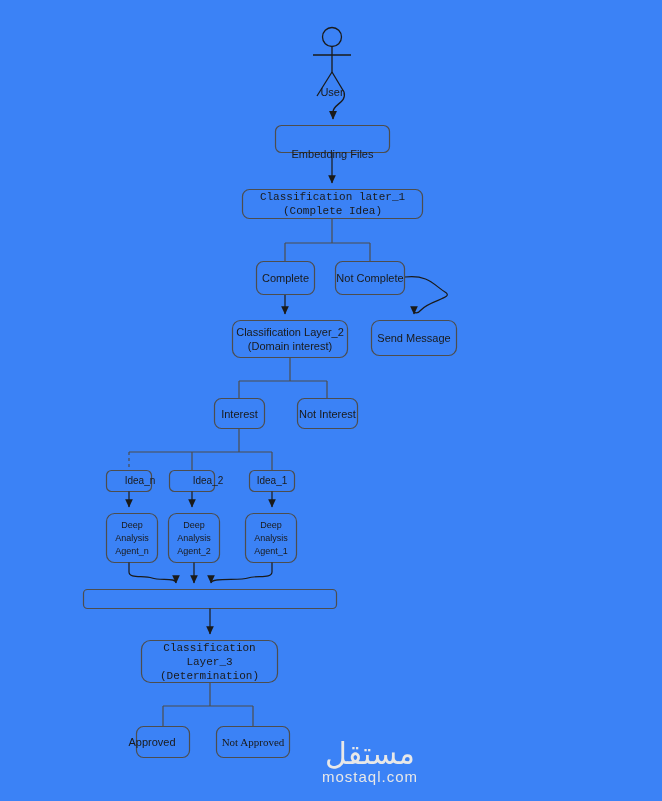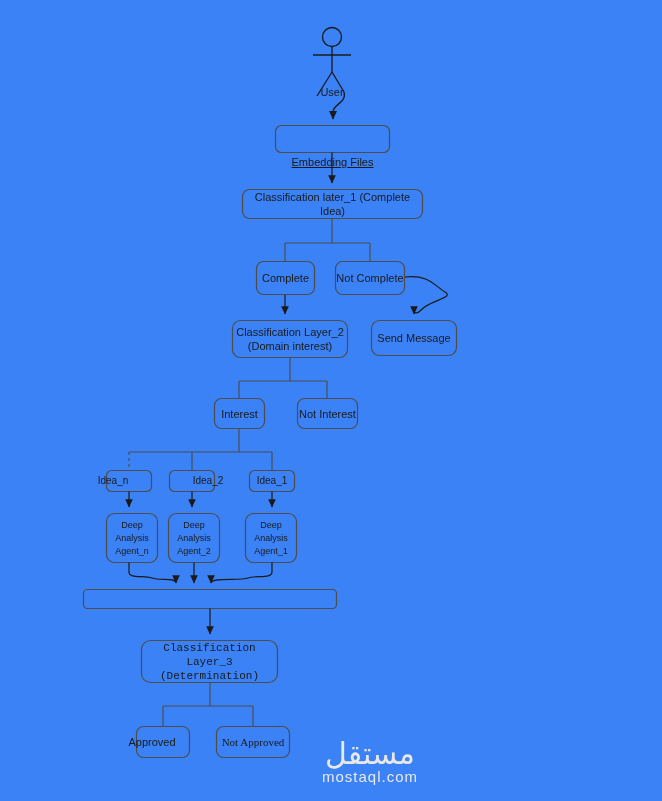--- a/index.html
+++ b/index.html
@@ -149,38 +149,38 @@
 
       <path d="M210,682.5 L210,706"></path>
       <path d="M163,706 L253,706"></path>
       <path d="M163,706 L163,726"></path>
       <path d="M253,706 L253,726"></path>
     </g>
   </svg>
 
   <div class="actor-label" style="left:302px; top:86px; width:60px;">User</div>
 
-  <div class="node-label" style="left:275px; top:140px; width:115px; height:44px;text-decoration:underline;">Embedding Files</div>
-
-  <div class="node-label" style="left:242px; top:189px; width:181px; height:30px;">Classification later_1 (Complete Idea)</div>
+  <div class="node-label" style="left:275px; top:132px; width:115px; height:44px;">Embedding Files</div>
+
+  <div class="node-label" style="left:242px; top:189px; width:181px; height:30px;font-family:Liberation Mono, monospace;">Classification later_1 (Complete Idea)</div>
 
   <div class="node-label" style="left:256px; top:261px; width:59px; height:34px;">Complete</div>
 
   <div class="node-label" style="left:335px; top:261px; width:70px; height:34px;">Not Complete</div>
 
   <div class="node-label" style="left:371px; top:320px; width:86px; height:36px;">Send Message</div>
 
   <div class="node-label" style="left:232px; top:320px; width:116px; height:38px;">Classification Layer_2
 (Domain interest)</div>
 
   <div class="node-label" style="left:214px; top:398px; width:51px; height:31px;">Interest</div>
 
   <div class="node-label" style="left:297px; top:398px; width:61px; height:31px;">Not Interest</div>
 
-  <div class="node-label" style="left:90px; top:470px; width:46px; height:22px; font-size:10px;">Idea_n</div>
+  <div class="node-label" style="left:117px; top:470px; width:46px; height:22px; font-size:10px;">Idea_n</div>
 
   <div class="node-label" style="left:169px; top:470px; width:46px; height:22px; font-size:10px;margin-left:16px;">Idea_2</div>
 
   <div class="node-label" style="left:249px; top:470px; width:46px; height:22px; font-size:10px;">Idea_1</div>
 
   <div class="node-label" style="left:106px; top:513px; width:52px; height:50px; font-size:9px; line-height:13px;">Deep
 Analysis
 Agent_n</div>
 
   <div class="node-label" style="left:168px; top:513px; width:52px; height:50px; font-size:9px; line-height:13px;">Deep

